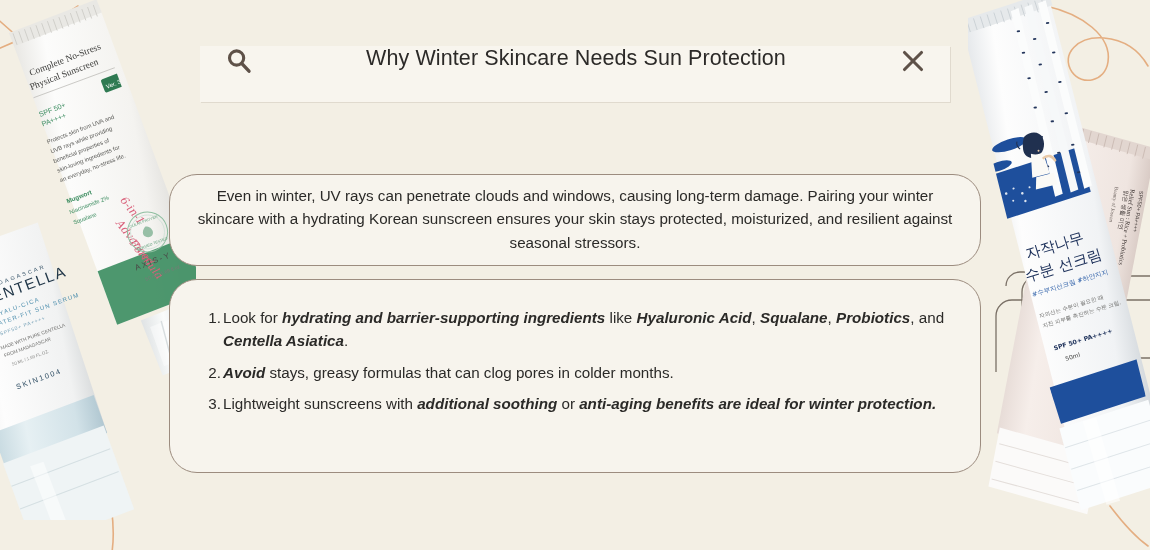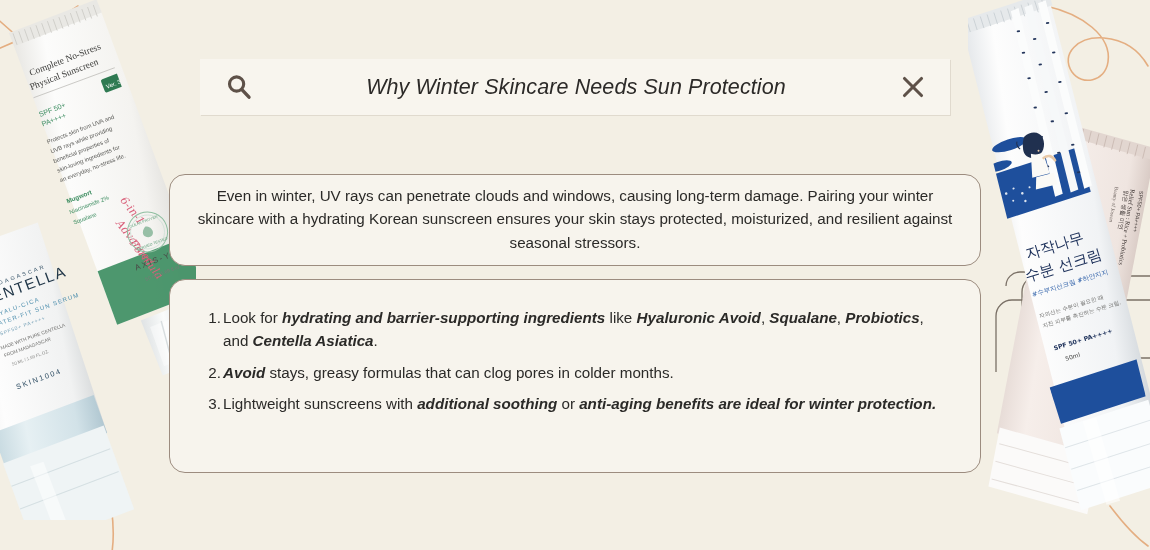--- a/index.html
+++ b/index.html
@@ -38,30 +38,29 @@
     position: absolute;
     pointer-events: none;
   }
   #product-art-left  { left: -14px; top: -10px; width: 210px; height: 530px; }
   #product-art-right { right: -8px;  top: -12px; width: 190px; height: 530px; }
 
   
   #search-bar {
     position: absolute;
     left: 200px;
-    top: 59px;
+    top: 46px;
     width: 750px;
     height: 56px;
     background: #F8F5EE;
     box-shadow: 1px 1px 0 rgba(150,135,120,.20);
     display: flex;
-    align-items: center;
+    align-items: flex-start;
     box-sizing: border-box;
     padding: 0 22px 0 24px;
-    font-style: italic;
   }
   #search-icon {
     flex: 0 0 auto;
     width: 30px;
     height: 30px;
     display: block;
   }
   #page-title {
     flex: 1 1 auto;
     text-align: center;
@@ -83,21 +82,21 @@
     border: 0;
     padding: 0;
     cursor: pointer;
   }
 
   
   .card {
     position: absolute;
     background: #F7F4ED;
     border: 1px solid #9C8C7F;
-    border-radius: 16px;
+    border-radius: 28px;
     box-sizing: border-box;
   }
   #summary-card {
     left: 169px;
     top: 174px;
     width: 812px;
     height: 92px;
     display: flex;
     align-items: center;
     justify-content: center;
@@ -457,19 +456,19 @@
       </svg>
     </button>
   </div>
 
   <div class="card" id="summary-card" style="background: rgb(247, 244, 237); border-color: rgb(156, 140, 127);">
     <p id="summary-text">Even in winter, UV rays can penetrate clouds and windows, causing long-term damage. Pairing your winter skincare with a hydrating Korean sunscreen ensures your skin stays protected, moisturized, and resilient against seasonal stressors.</p>
   </div>
 
   <div class="card" id="tips-card" style="background: rgb(247, 244, 237); border-color: rgb(156, 140, 127);">
     <ol id="tips-list">
-        <li><span>Look for </span><b>hydrating and barrier-supporting ingredients</b><span> like </span><b>Hyaluronic Avoid</b><span>, </span><b>Squalane</b><span>, </span><b>Probiotics</b><span>, and </span><b>Centella Asiatica</b><span>.</span></li>
+        <li><span>Look for </span><b>hydrating and barrier-supporting ingredients</b><span> like </span><b>Hyaluronic Acid</b><span>, </span><b>Squalane</b><span>, </span><b>Probiotics</b><span>, and </span><b>Centella Asiatica</b><span>.</span></li>
         <li><b>Avoid</b><span> stays, greasy formulas that can clog pores in colder months.</span></li>
         <li><span>Lightweight sunscreens with </span><b>additional soothing</b><span> or </span><b>anti-aging benefits are ideal for winter protection.</b></li>
       </ol>
   </div>
 
 </div>
 
 </body></html>

